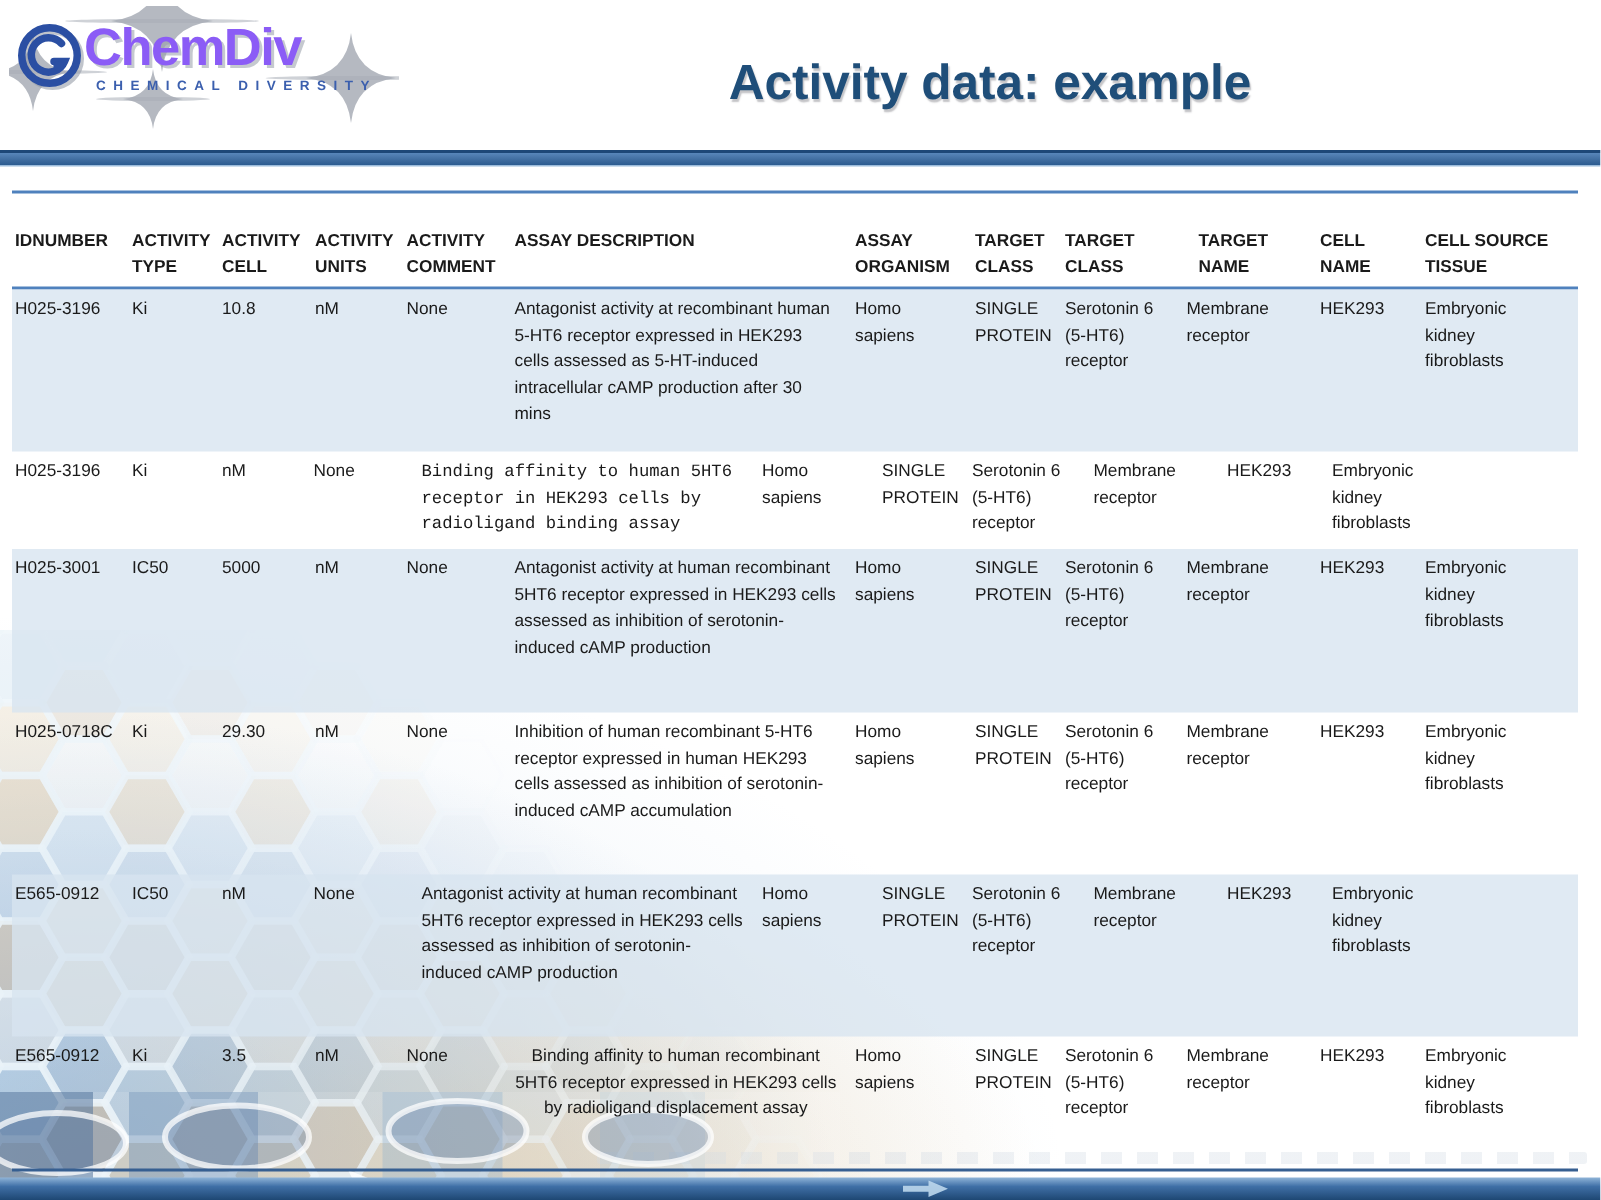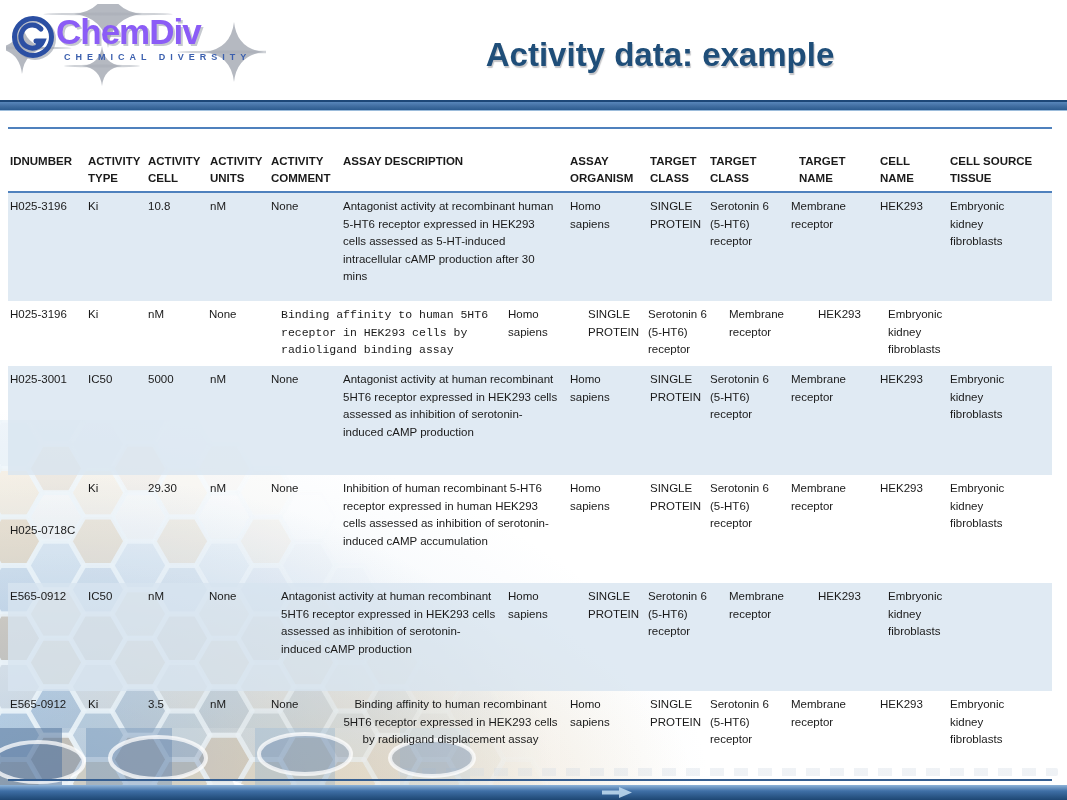--- a/index.html
+++ b/index.html
@@ -270,21 +270,21 @@
       <div class="t-cell" style="width: 72px;">None</div>
       <div class="t-cell" style="width: 227px;">Antagonist activity at human recombinant 5HT6 receptor expressed in HEK293 cells assessed as inhibition of serotonin-induced cAMP production</div>
       <div class="t-cell" style="width: 80px;">Homo sapiens</div>
       <div class="t-cell" style="width: 60px;">SINGLE PROTEIN</div>
       <div class="t-cell" style="width: 81px;">Serotonin 6 (5-HT6) receptor</div>
       <div class="t-cell" style="width: 89px;">Membrane receptor</div>
       <div class="t-cell" style="width: 70px;">HEK293</div>
       <div class="t-cell" style="width: 100px;">Embryonic kidney fibroblasts</div>
     </div>
     <div class="t-row" style="min-height: 108px;">
-      <div class="t-cell" style="width: 78px; margin-top: 42px;">H025-0718C</div>
+      <div class="t-cell" style="width: 78px;">H025-0718C</div>
       <div class="t-cell" style="width: 60px;">Ki</div>
       <div class="t-cell" style="width: 62px;">29.30</div>
       <div class="t-cell" style="width: 61px;">nM</div>
       <div class="t-cell" style="width: 72px;">None</div>
       <div class="t-cell" style="width: 227px;">Inhibition of human recombinant 5-HT6 receptor expressed in human HEK293 cells assessed as inhibition of serotonin-induced cAMP accumulation</div>
       <div class="t-cell" style="width: 80px;">Homo sapiens</div>
       <div class="t-cell" style="width: 60px;">SINGLE PROTEIN</div>
       <div class="t-cell" style="width: 81px;">Serotonin 6 (5-HT6) receptor</div>
       <div class="t-cell" style="width: 89px;">Membrane receptor</div>
       <div class="t-cell" style="width: 70px;">HEK293</div>

